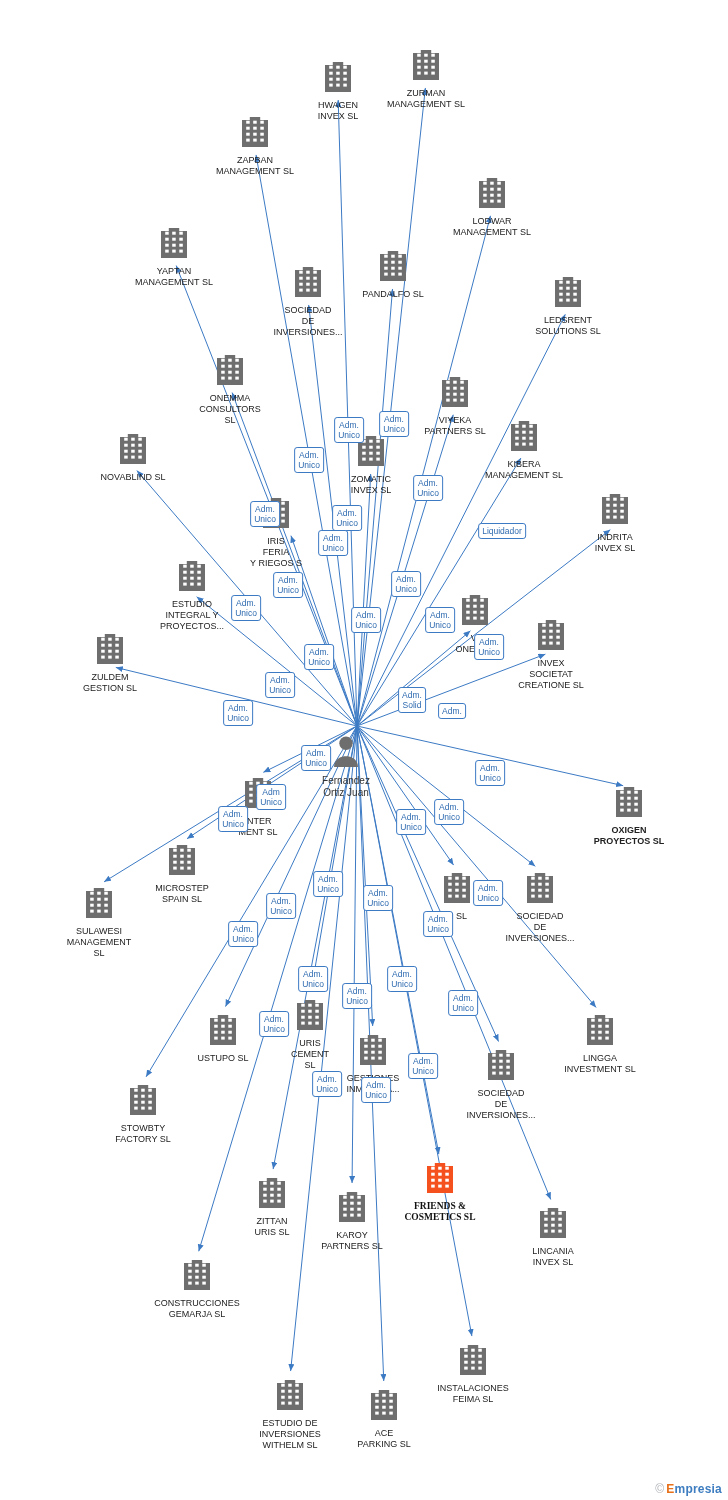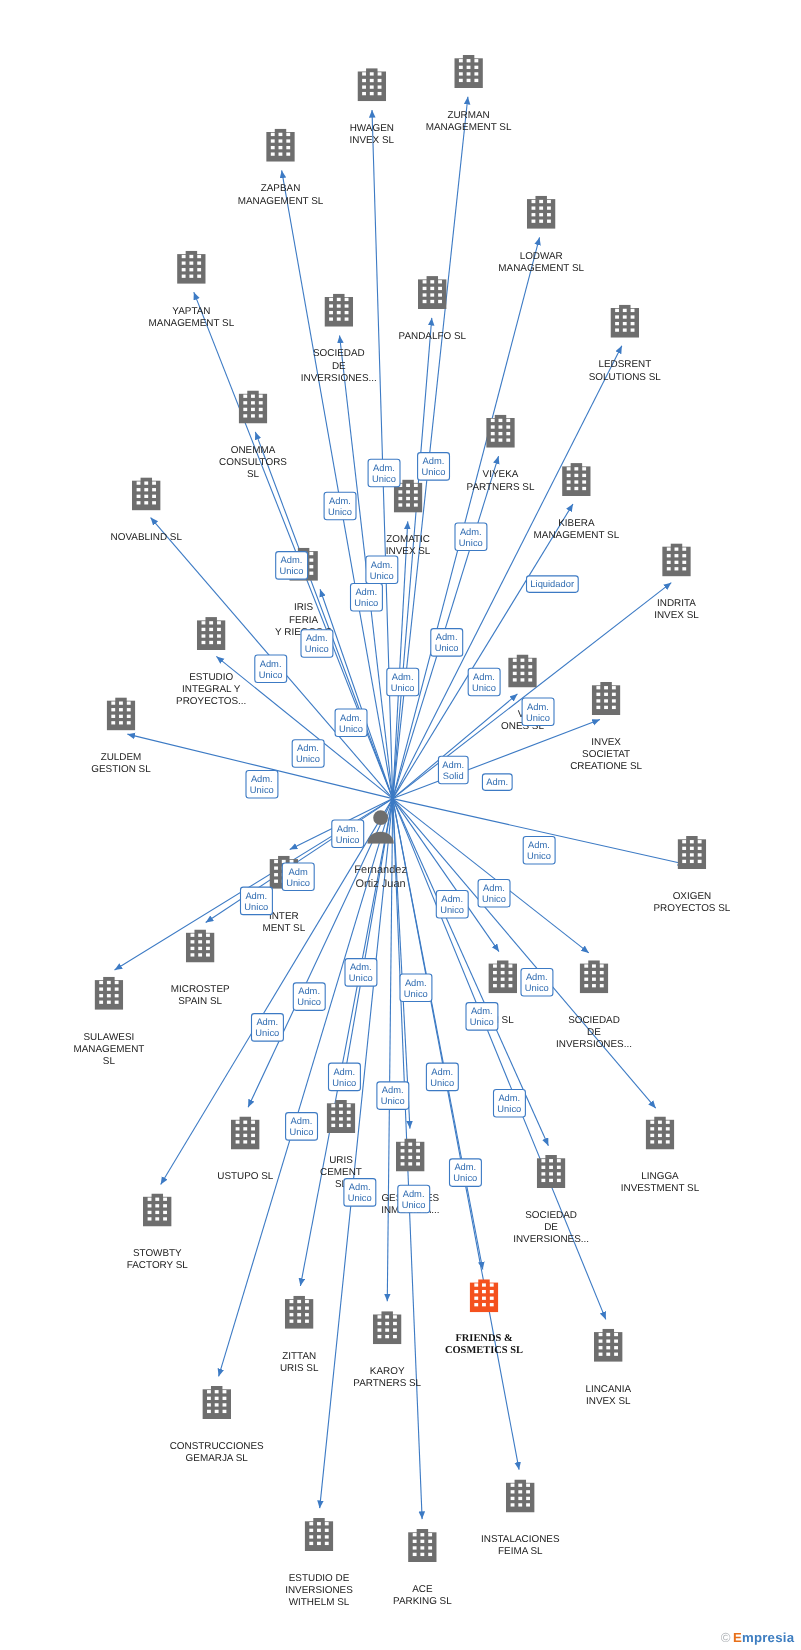--- a/index.html
+++ b/index.html
@@ -33,21 +33,21 @@
   .node .glyph {
     display: block;
     margin: 0 auto;
     line-height: 1;
   }
   .node .caption {
     display: block;
     font-size: 9px;
     line-height: 11px;
     color: #222222;
-    margin-top: 15px;
+    margin-top: 5px;
     white-space: pre-line;
   }
   .node.center .caption {
     color: #333333;
     font-size: 10px;
     line-height: 12px;
   }
   .node.highlight .caption {
     color: #111111;
     font-weight: bold;
@@ -528,21 +528,21 @@
 GESTION  SL</span>
       </div>
       <div class="node center" style="left: 346px; top: 735px;">
         <span class="glyph"><svg width="30" height="32" viewBox="0 0 30 32">
       <circle cx="15" cy="8.32" r="6.72" fill="#6e6e6e"></circle>
       <path d="M 3 32 C 3 17.6, 27 17.6, 27 32 Z" fill="#6e6e6e"></path>
     </svg></span>
         <span class="caption">Fernandez
 Ortiz Juan</span>
       </div>
-      <div class="node" style="left: 629px; top: 760px;">
+      <div class="node" style="left: 629px; top: 787px; font-weight: bold;">
         <span class="glyph"><svg width="26" height="30" viewBox="0 0 26 30">
       <rect x="0" y="3.0" width="26" height="27.0" fill="#6e6e6e"></rect>
       <rect x="7.8" y="0" width="10.4" height="3.6" fill="#6e6e6e"></rect>
       <rect x="4.2" y="3.7" width="3.5" height="3.0" fill="#ffffff"></rect>
             <rect x="11.2" y="3.7" width="3.5" height="3.0" fill="#ffffff"></rect>
             <rect x="18.3" y="3.7" width="3.5" height="3.0" fill="#ffffff"></rect>
             <rect x="4.2" y="9.7" width="3.5" height="3.0" fill="#ffffff"></rect>
             <rect x="11.2" y="9.7" width="3.5" height="3.0" fill="#ffffff"></rect>
             <rect x="18.3" y="9.7" width="3.5" height="3.0" fill="#ffffff"></rect>
             <rect x="4.2" y="15.7" width="3.5" height="3.0" fill="#ffffff"></rect>

